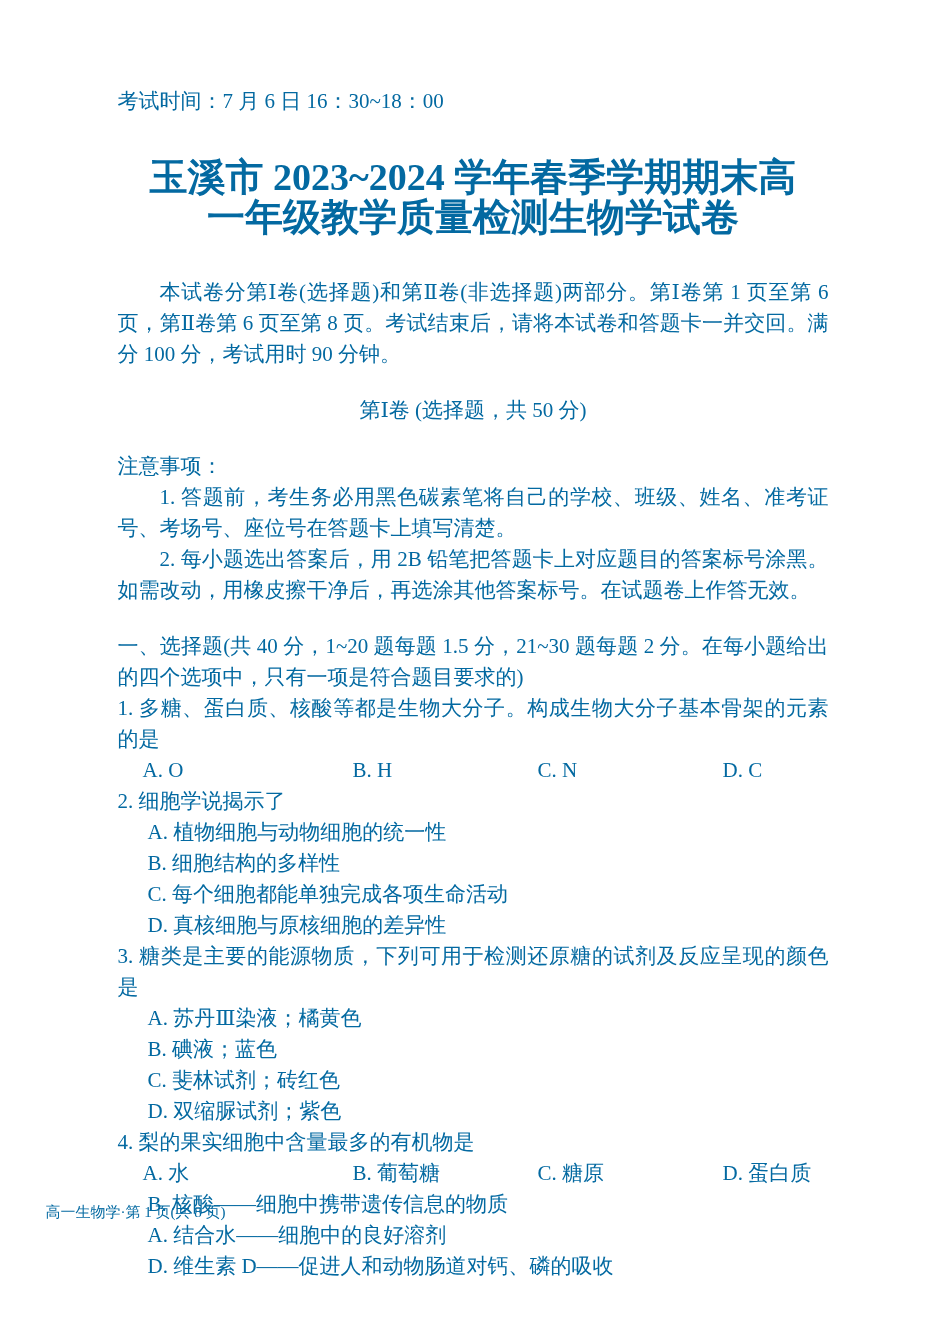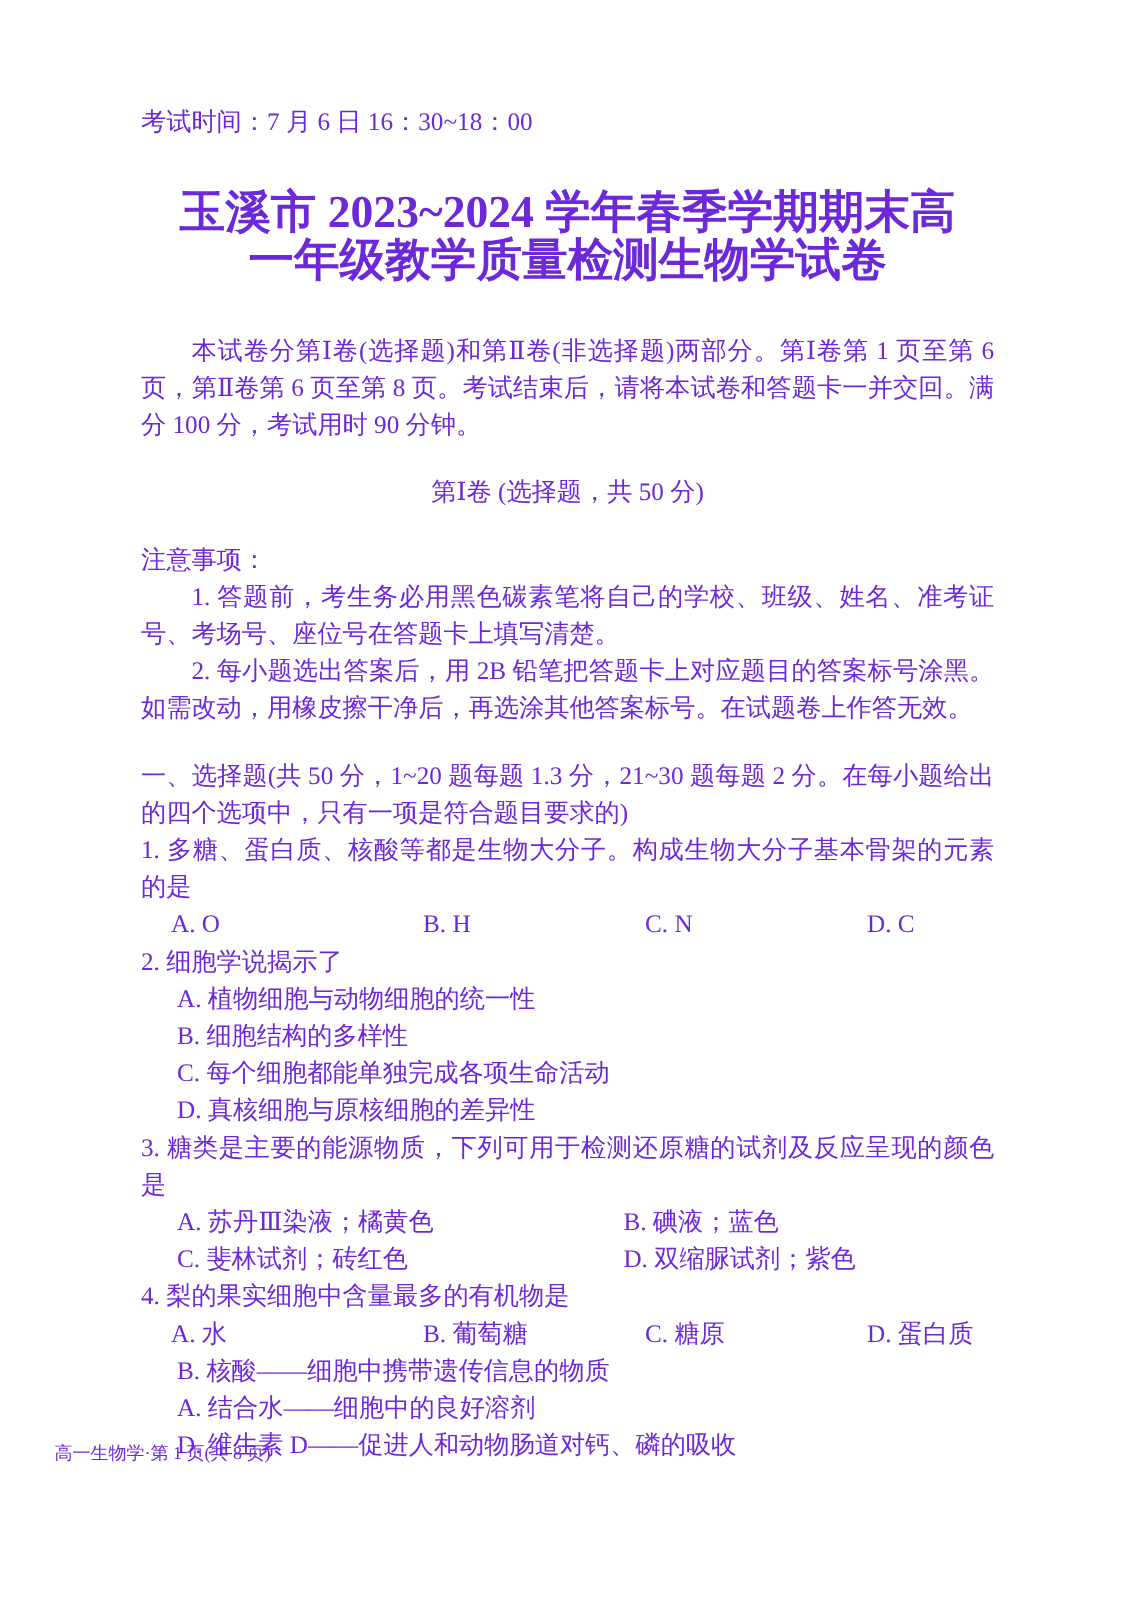--- a/index.html
+++ b/index.html
@@ -3,21 +3,21 @@
 <meta charset="utf-8">
 <style>
   * { box-sizing: border-box; }
   html, body { margin: 0; padding: 0; background: #ffffff; }
   .page {
     position: relative;
     width: 859px;
     height: 1344px;
     margin: 0 auto;
     background: #ffffff;
-    color: #6d28d9;
+    color: #0369a1;
     font-family: "Liberation Serif", "DejaVu Serif", serif;
     font-size: 21px;
     line-height: 31px;
     padding: 86px 76px 0 72px;
     overflow: hidden;
   }
   .exam-time { margin: 0 0 40px 0; }
   .title {
     font-size: 38px;
     line-height: 40px;
@@ -38,21 +38,21 @@
     margin: 0;
   }
   .part-intro { text-align: justify; margin: 25px 0 0 0; }
   .question { margin: 0; }
   .stem { text-align: justify; }
   .options-row { display: flex; padding-left: 25px; }
   .options-row .opt-a { width: 210px; }
   .options-row .opt-b { width: 185px; }
   .options-row .opt-c { width: 185px; }
   .options-grid { padding-left: 30px; }
-  .grid-row { display: flex; }
+  .grid-row { display: flex; flex-direction: column; }
   .grid-row .cell-left { width: 372px; }
   .options-stack { padding-left: 30px; }
   .options-stack .opt { display: block; }
   .footer {
     position: absolute;
     left: 0;
     top: 1202px;
     width: 100%;
     font-size: 15px;
     line-height: 20px;
@@ -68,21 +68,21 @@
   <h1 class="title">玉溪市 2023~2024 学年春季学期期末高一年级教学质量检测生物学试卷</h1>
 
   <p class="intro">本试卷分第Ⅰ卷(选择题)和第Ⅱ卷(非选择题)两部分。第Ⅰ卷第 1 页至第 6 页，第Ⅱ卷第 6 页至第 8 页。考试结束后，请将本试卷和答题卡一并交回。满分 100 分，考试用时 90 分钟。</p>
 
   <div class="section-heading">第Ⅰ卷 (选择题，共 50 分)</div>
 
   <div class="notice-title">注意事项：</div>
   <p class="notice">1. 答题前，考生务必用黑色碳素笔将自己的学校、班级、姓名、准考证号、考场号、座位号在答题卡上填写清楚。</p>
   <p class="notice">2. 每小题选出答案后，用 2B 铅笔把答题卡上对应题目的答案标号涂黑。如需改动，用橡皮擦干净后，再选涂其他答案标号。在试题卷上作答无效。</p>
 
-  <p class="part-intro">一、选择题(共 50 分，1~20 题每题 1.3 分，21~30 题每题 2 分。在每小题给出的四个选项中，只有一项是符合题目要求的)</p>
+  <p class="part-intro">一、选择题(共 40 分，1~20 题每题 1.5 分，21~30 题每题 2 分。在每小题给出的四个选项中，只有一项是符合题目要求的)</p>
 
   <div class="question">
     <div class="stem">1. 多糖、蛋白质、核酸等都是生物大分子。构成生物大分子基本骨架的元素的是</div>
     <div class="options-row">
       <span class="opt-a">A. O</span>
       <span class="opt-b">B. H</span>
       <span class="opt-c">C. N</span>
       <span class="opt-d">D. C</span>
     </div>
   </div>

